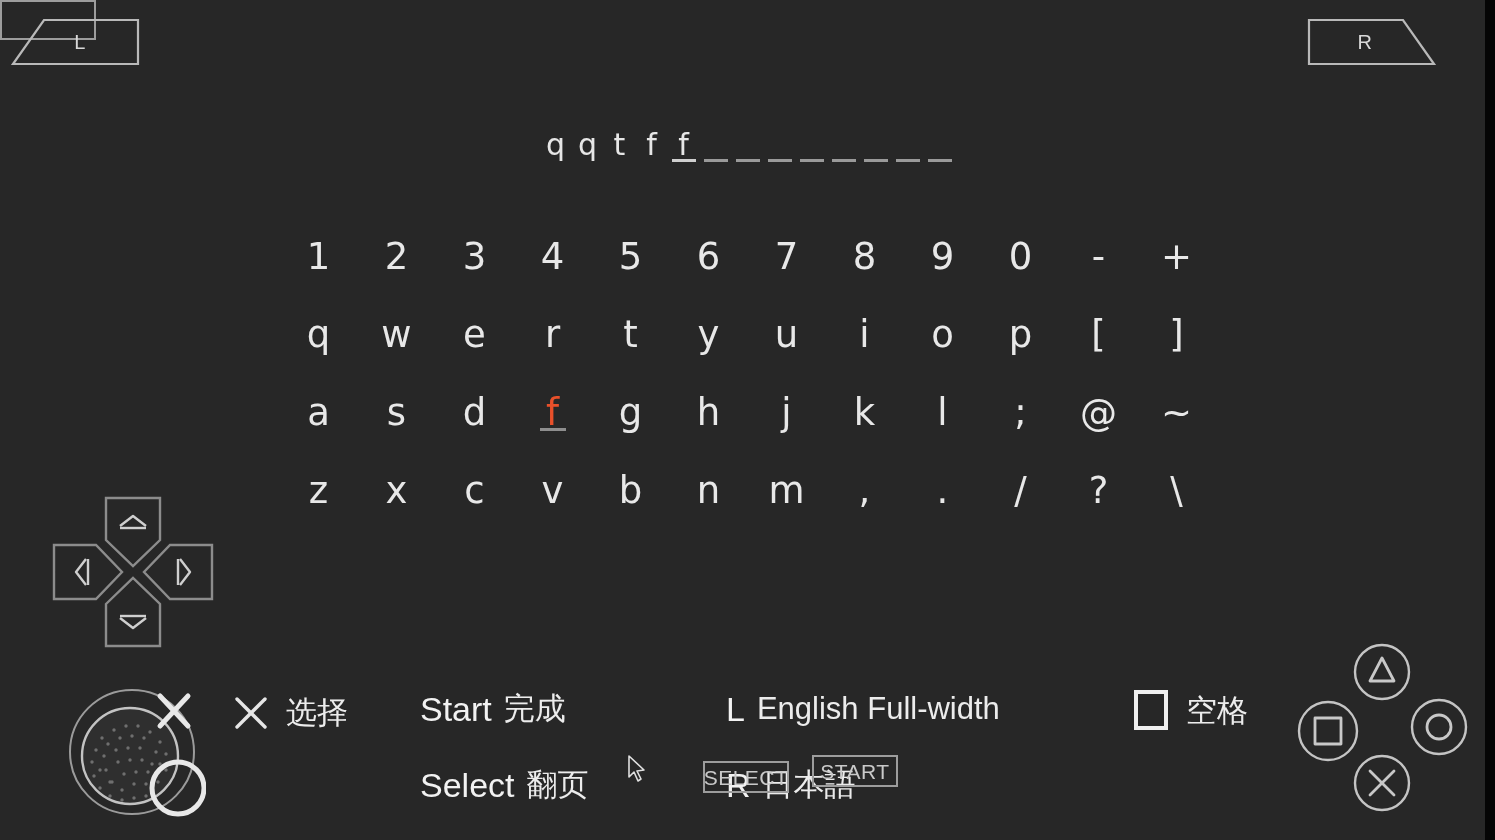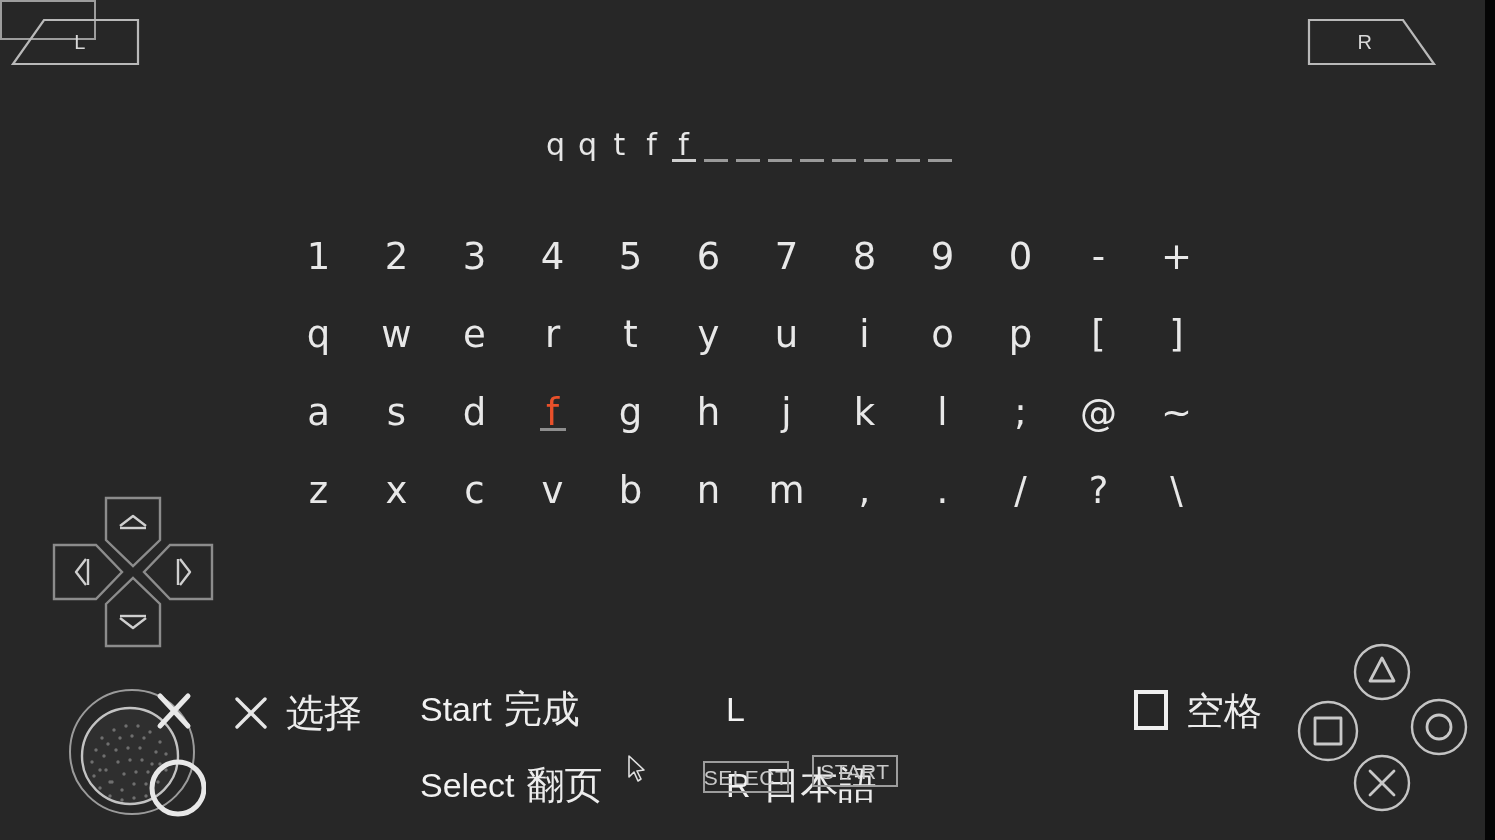--- a/index.html
+++ b/index.html
@@ -163,21 +163,21 @@
     color: #ececec;
     white-space: nowrap;
   }
   .legend-key {
     font-size: 33px;
     line-height: 38px;
     color: #f2f2f2;
   }
   .legend-key.latin { font-size: 34px; }
   .legend-desc {
-    font-size: 38px;
+    font-size: 31px;
     line-height: 38px;
     color: #ececec;
   }
   .legend-glyph {
     width: 46px; height: 46px;
     display: inline-block;
   }
   .legend-glyph svg { display:block; width: 100%; height: 100%; }
   .legend-glyph .ring { fill: none; stroke: #e6e6e6; stroke-width: 3; }
   .legend-glyph .gl { fill: none; stroke: #e6e6e6; stroke-width: 3.4; stroke-linecap: round; }
@@ -429,20 +429,21 @@
     <span class="legend-desc">完成</span>
   </div>
 
   <div class="legend-item" id="legend-select2">
     <span class="legend-key latin">Select</span>
     <span class="legend-desc">翻页</span>
   </div>
 
   <div class="legend-item" id="legend-l">
     <span class="legend-key latin">L</span>
+    <span class="legend-desc">English Full-width</span>
   </div>
 
   <div class="legend-item" id="legend-r">
     <span class="legend-key latin">R</span>
     <span class="legend-desc">日本語</span>
   </div>
 
   <div class="legend-item" id="legend-space">
     <span class="legend-glyph">
       <svg viewBox="0 0 46 46">

